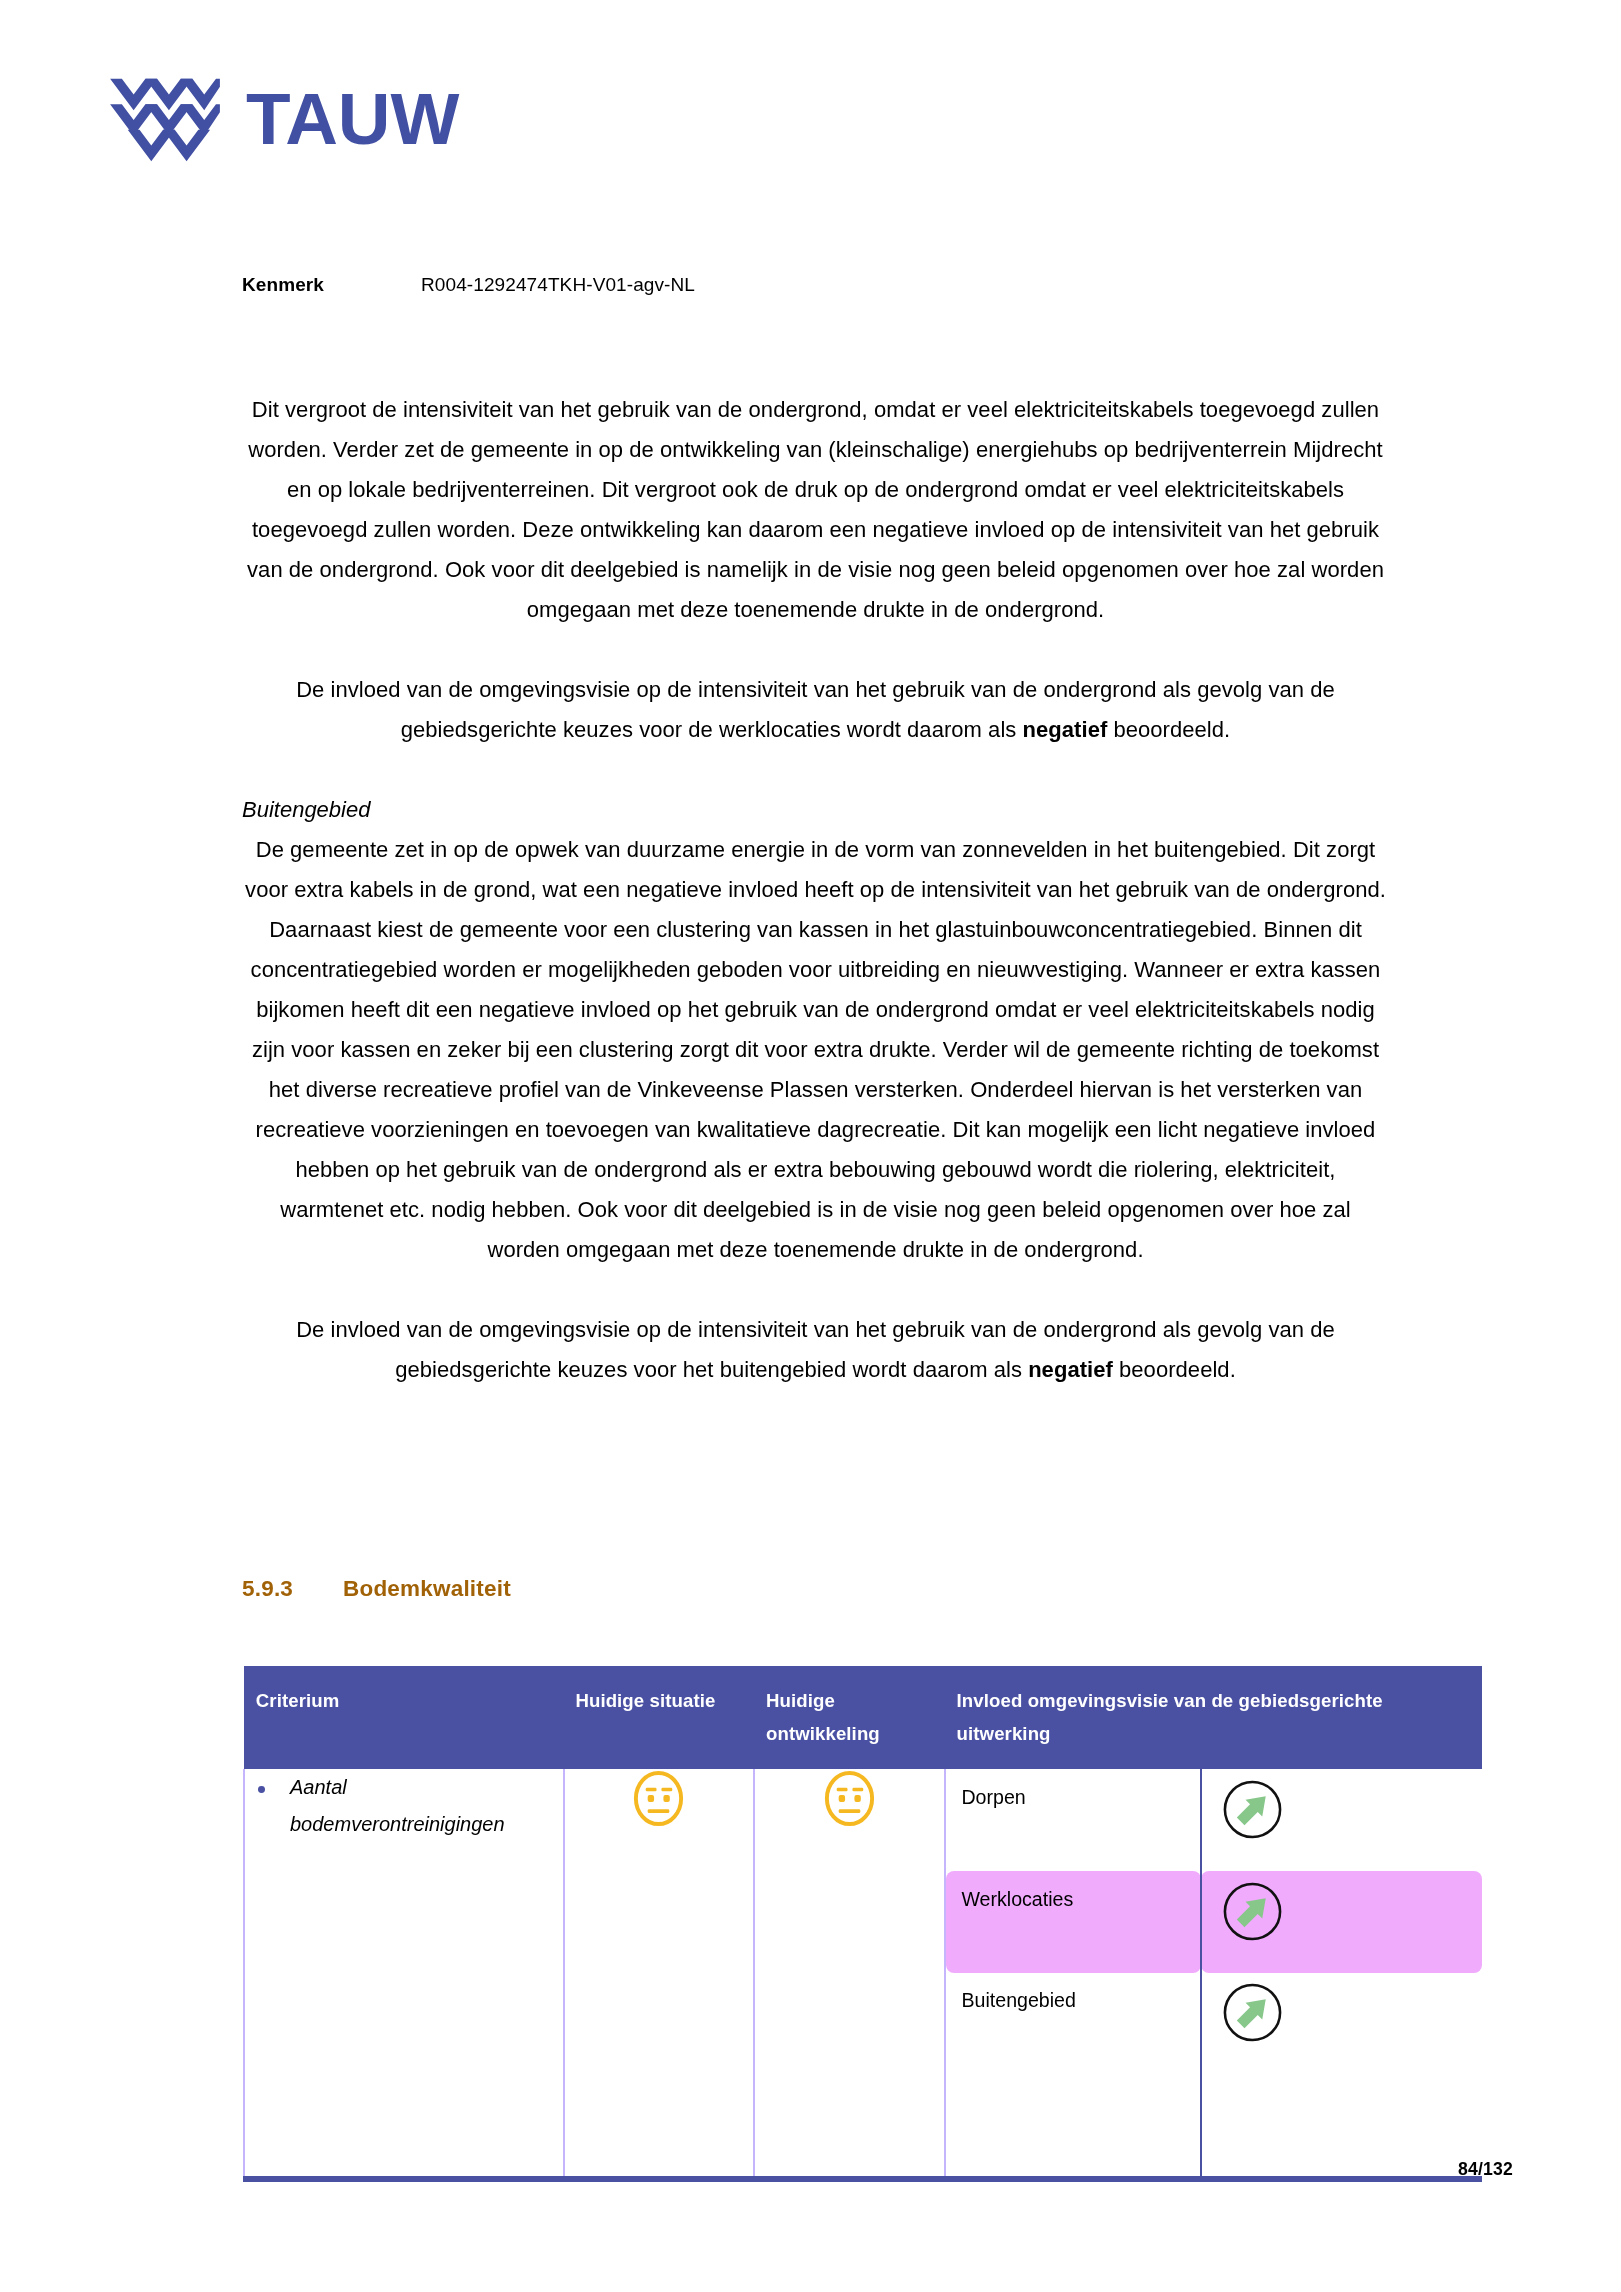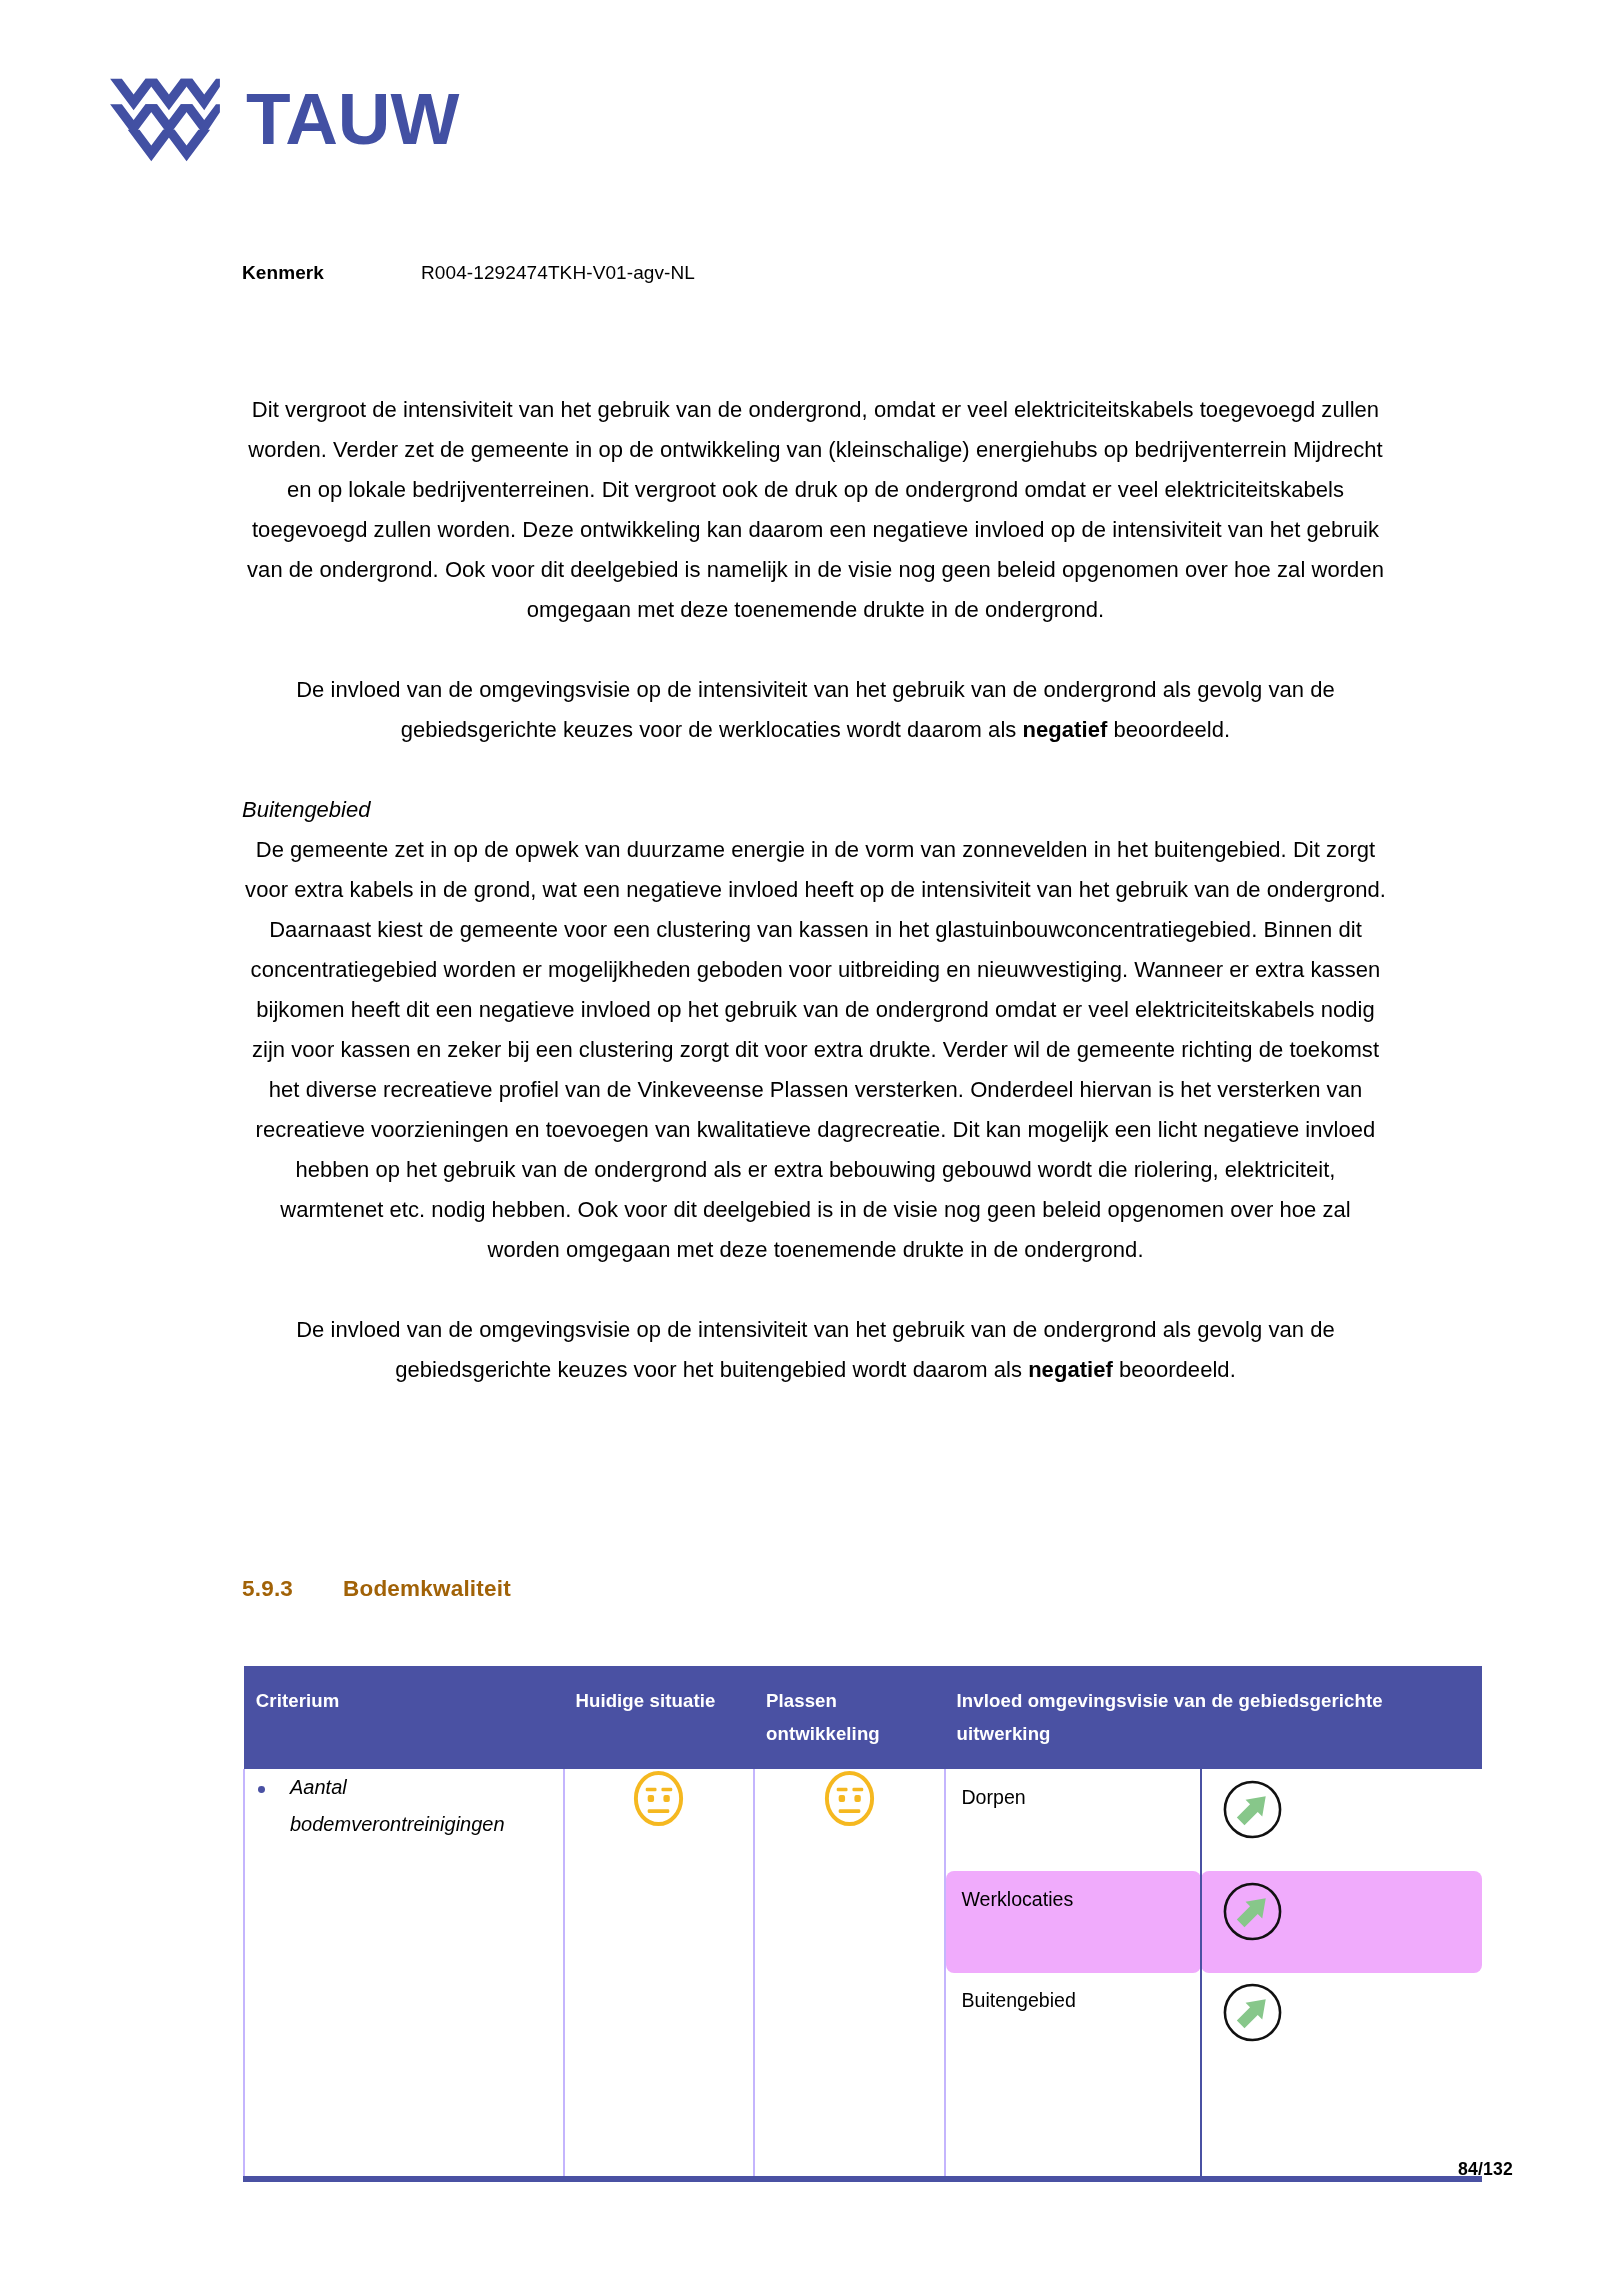--- a/index.html
+++ b/index.html
@@ -32,21 +32,21 @@
     align-items: center;
     gap: 21.6px;
   }
   .logo-mark { width: 118px; height: 100px; display: block; }
   .logo-word { display: block; height: 73px; }
 
   
   .kenmerk-row {
     position: absolute;
     left: 242px;
-    top: 260px;
+    top: 272px;
     display: flex;
     font-size: 19px;
     line-height: 25.5px;
     color: #000;
   }
   .kenmerk-label {
     font-weight: bold;
     width: 179px;
     letter-spacing: 0.1px;
   }
@@ -254,21 +254,21 @@
     <span class="sect-num">5.9.3</span>
     <span class="sect-title">Bodemkwaliteit</span>
   </div>
 
   <div class="tbl-wrap">
     <table class="matrix">
       <thead>
         <tr>
           <th class="c-criterium">Criterium</th>
           <th class="c-huidige">Huidige situatie</th>
-          <th class="c-autonome">Plassen ontwikkeling</th>
+          <th class="c-autonome">Huidige ontwikkeling</th>
           <th class="c-invloed">Invloed omgevingsvisie van de gebiedsgerichte uitwerking</th>
         </tr>
       </thead>
       <tbody>
         <tr>
 
           <td class="first-col">
             <ul class="criterion-list">
               <li>Aantal bodemverontreinigingen</li>
             </ul>

